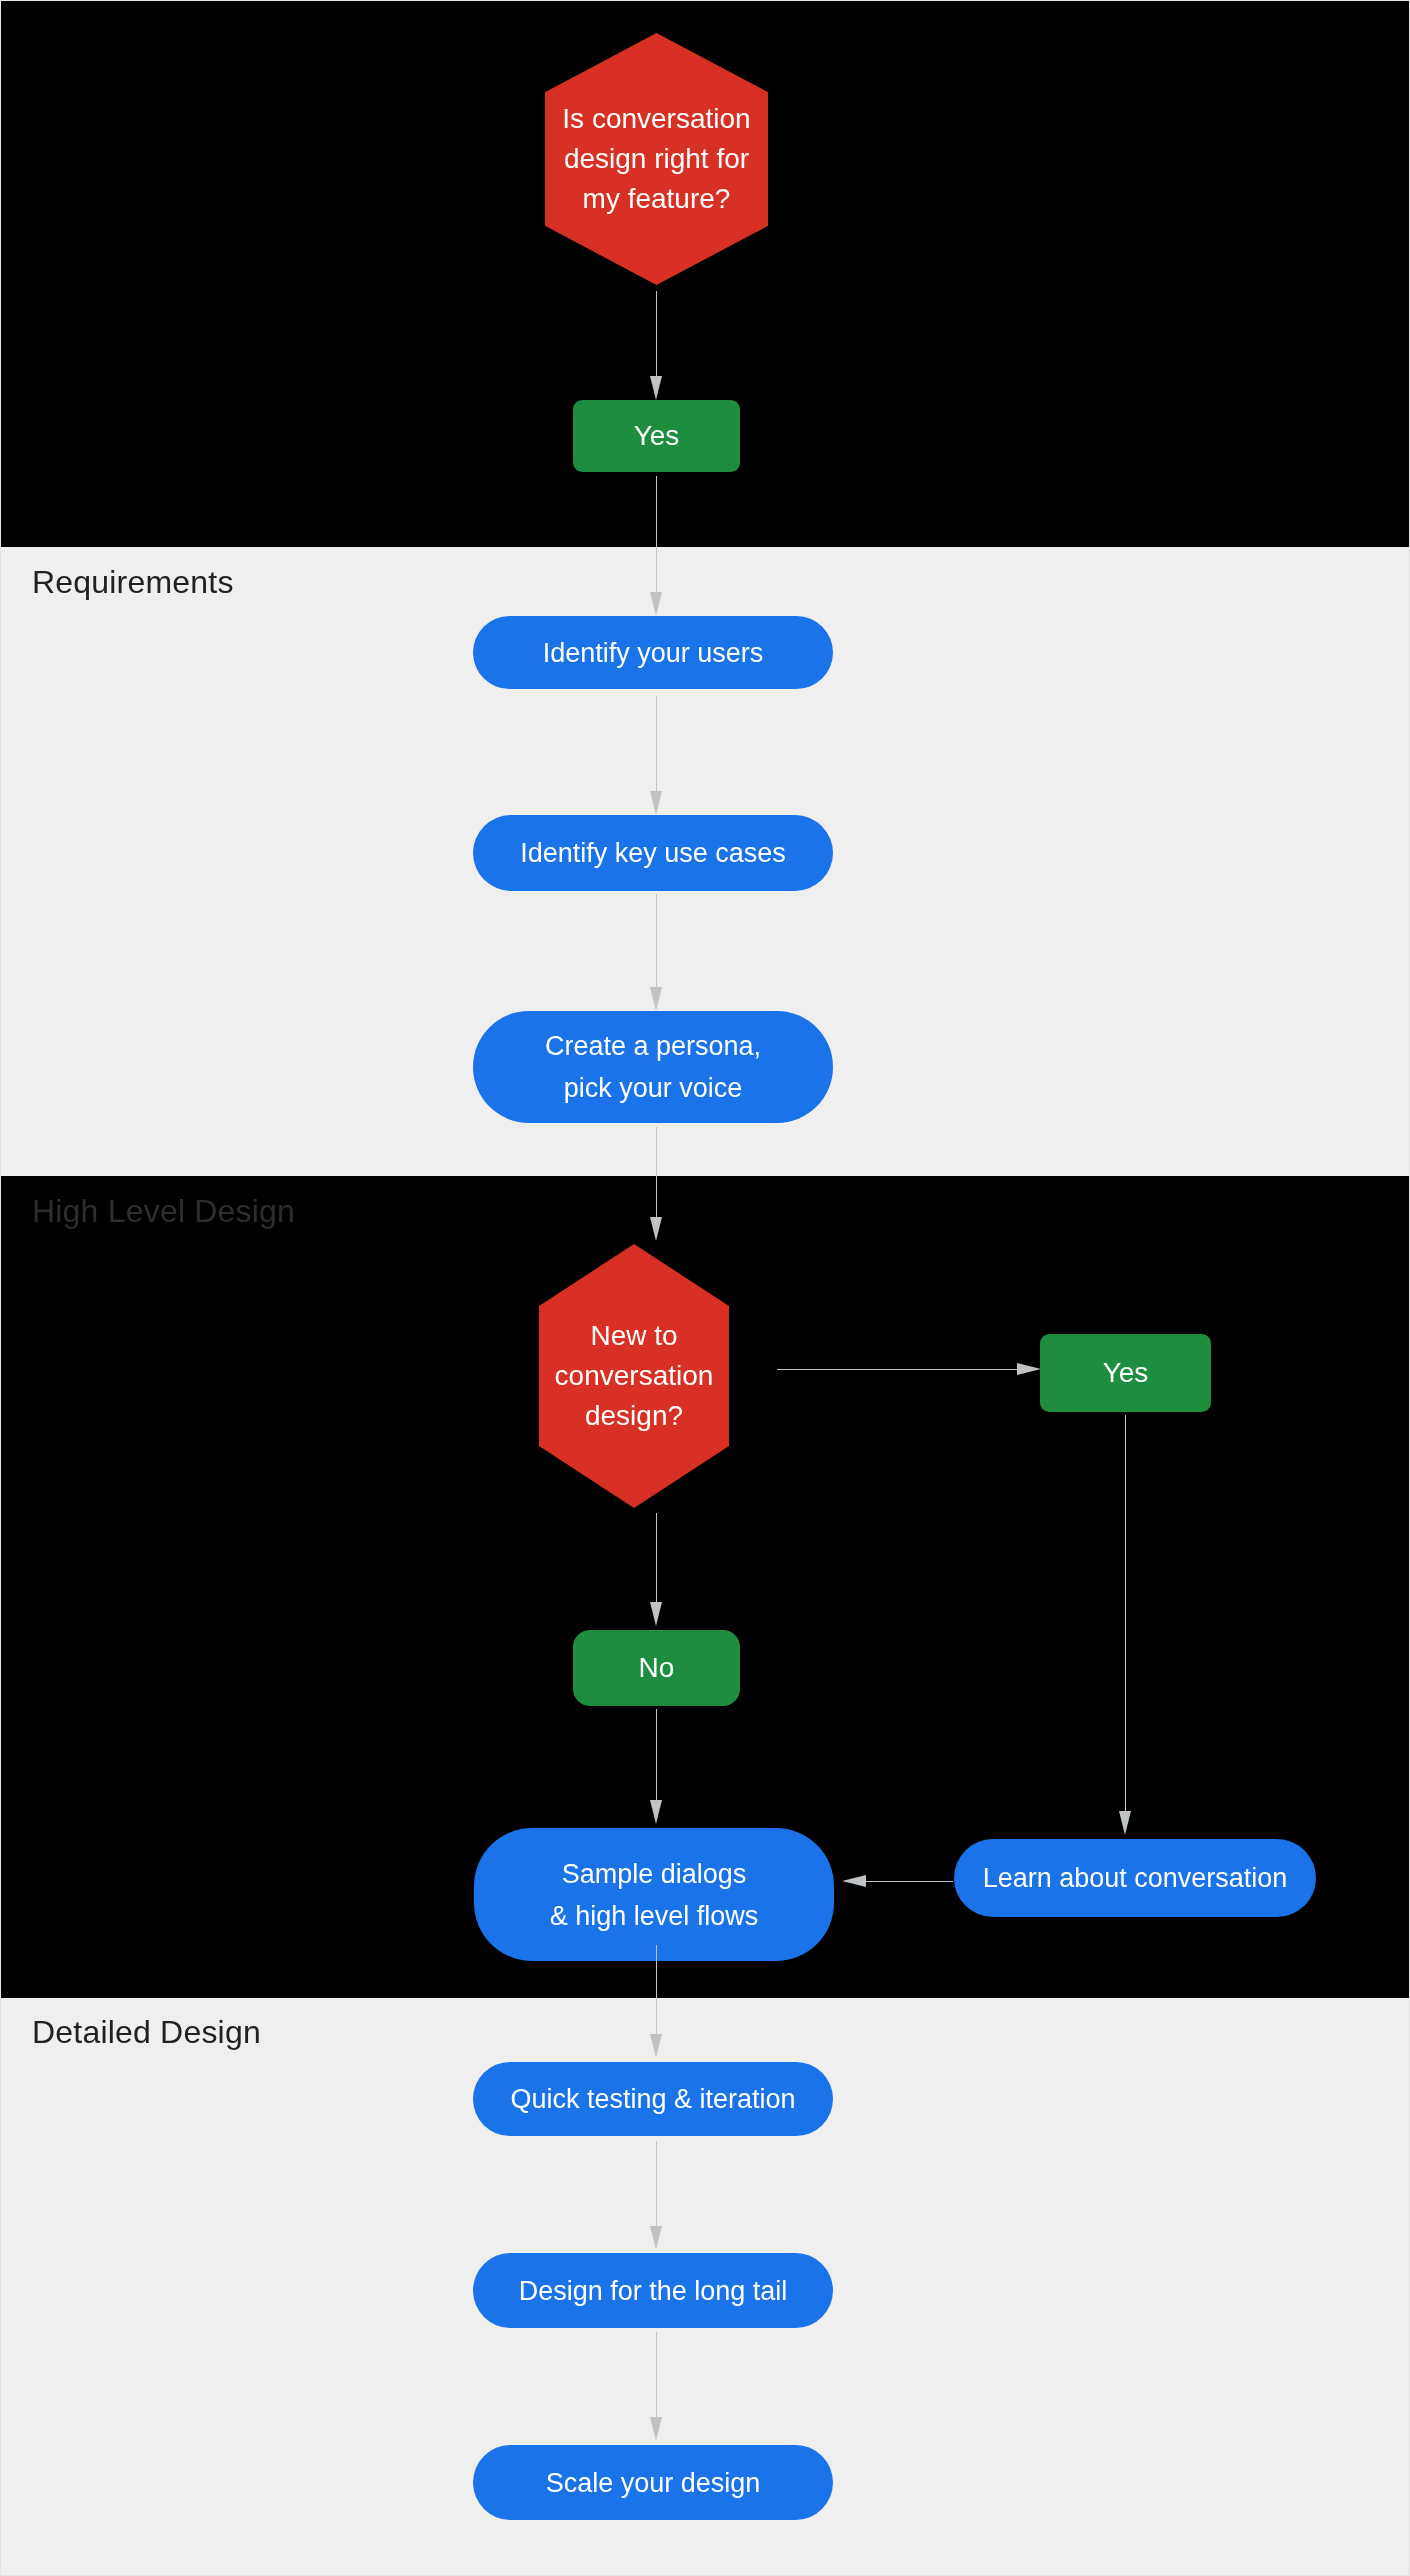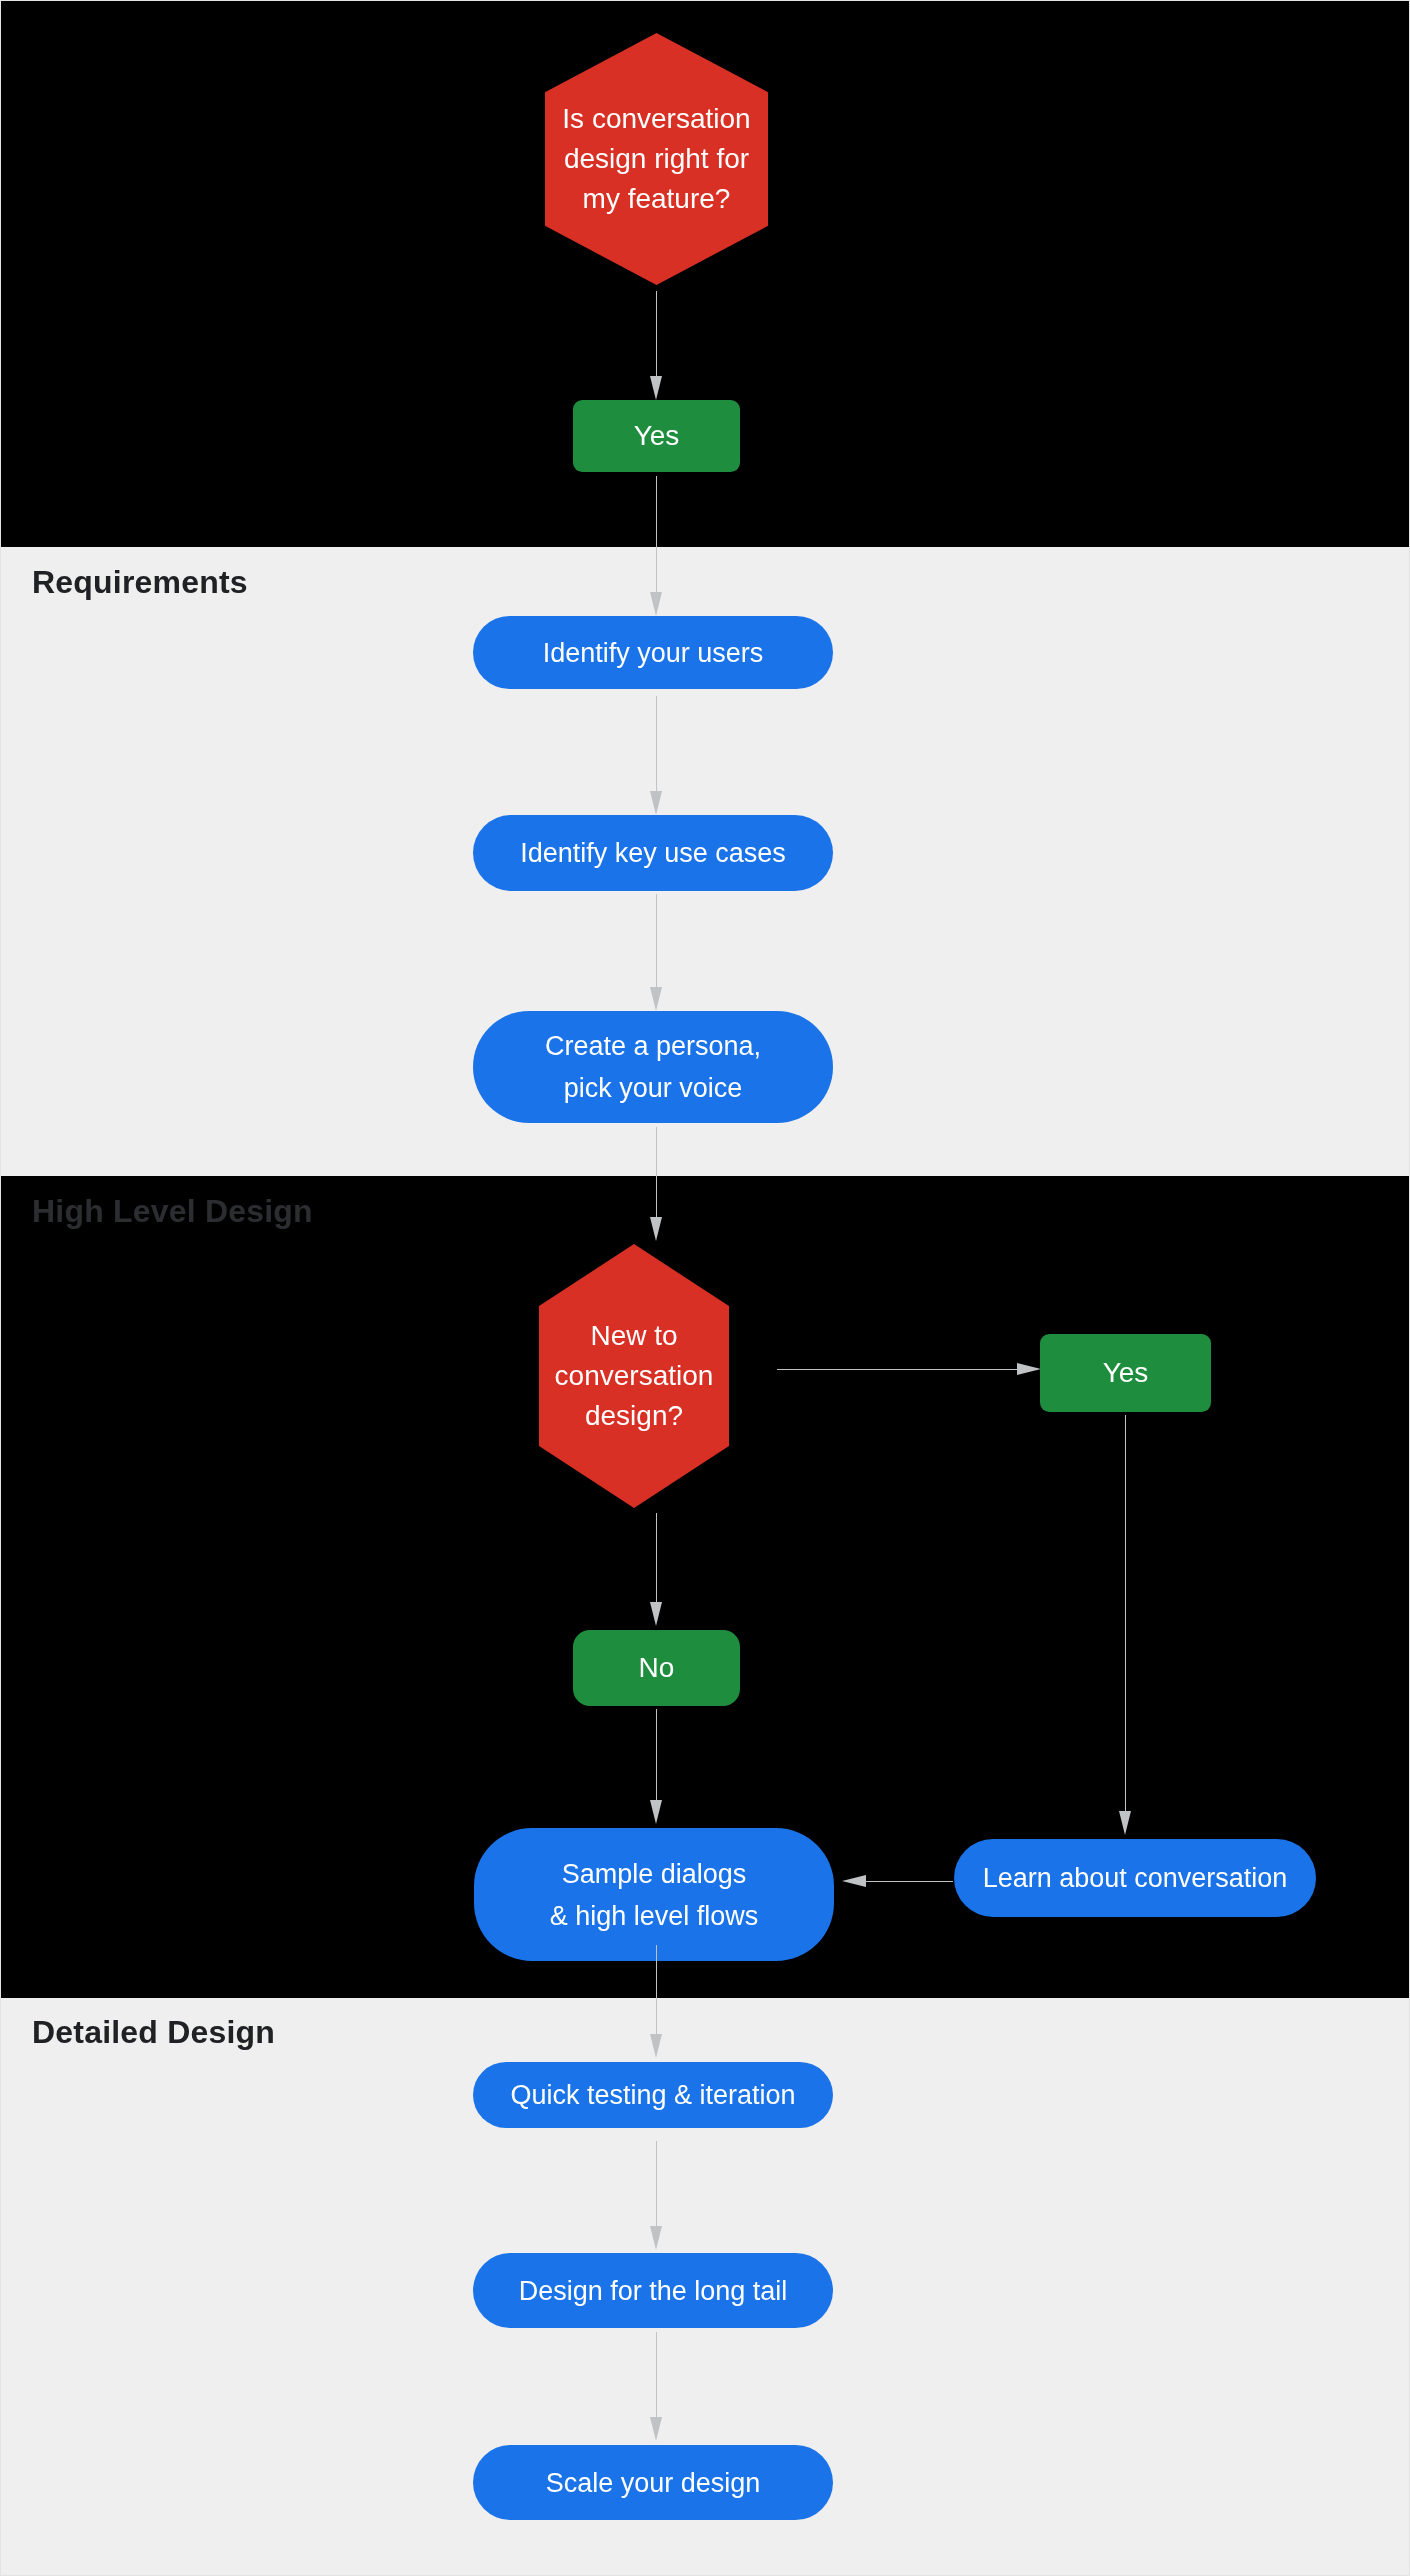--- a/index.html
+++ b/index.html
@@ -26,21 +26,21 @@
   .section{position:absolute;left:0;width:100%;}
   .sec-dark{background:var(--dark);}
   .sec-light{background:var(--light);}
   #sec-start{top:0;height:546px;}
   #sec-requirements{top:546px;height:629px;}
   #sec-highlevel{top:1175px;height:822px;}
   #sec-detailed{top:1997px;height:579px;}
 
   .section-label{
     position:absolute;
-    font-size:32px;line-height:39px;font-weight:700;
+    font-size:32px;line-height:39px;font-weight:400;
     letter-spacing:0.2px;
     white-space:nowrap;
   }
   .on-light{color:var(--label-dark);}
   .on-black{color:var(--label-on-black);}
 
   .node{
     position:absolute;
     display:flex;align-items:center;justify-content:center;
     color:#ffffff;text-align:center;
@@ -167,21 +167,21 @@
   <div class="harrow to-left" style="left:841px;top:1874px;width:111px;">
     <div class="line"></div>
     <div class="head"></div>
   </div>
 
   <div class="varrow" style="left:649px;top:1944px;height:113px;">
     <div class="line"></div>
     <div class="head"></div>
   </div>
 
-  <div class="node pill" style="left:472px;top:2061px;width:360px;height:66px;">Quick testing &amp; iteration</div>
+  <div class="node pill" style="left:472px;top:2061px;width:360px;height:74px;">Quick testing &amp; iteration</div>
 
   <div class="varrow" style="left:649px;top:2140px;height:109px;">
     <div class="line"></div>
     <div class="head"></div>
   </div>
 
   <div class="node pill" style="left:472px;top:2252px;width:360px;height:75px;">Design for the long tail</div>
 
   <div class="varrow" style="left:649px;top:2331px;height:109px;">
     <div class="line"></div>

